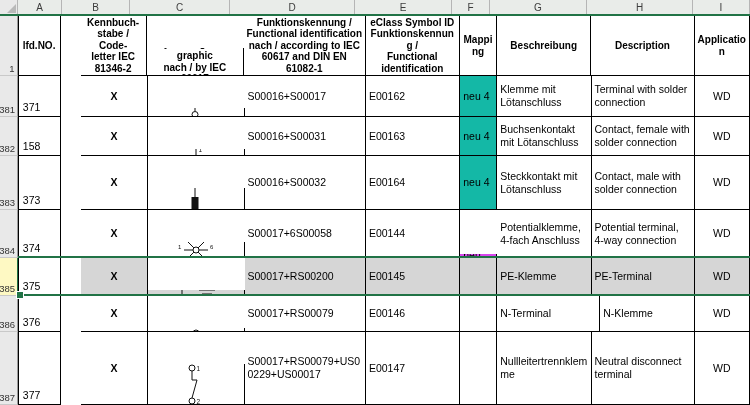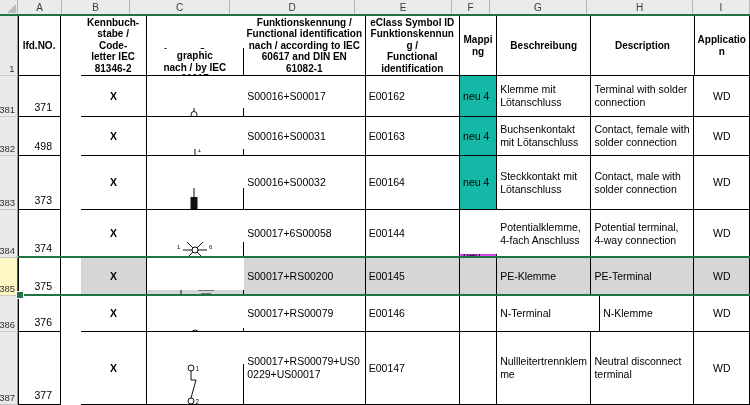--- a/index.html
+++ b/index.html
@@ -18,21 +18,21 @@
   
   .row{display:flex;box-sizing:border-box;}
   .rh{width:18px;box-sizing:border-box;background:#E9E9E9;border-right:1px solid #9a9a9a;
     border-bottom:1px solid #c9c9c9;display:flex;align-items:flex-end;justify-content:flex-end;
     font-size:9.5px;color:#333;padding:0 2px 1px 0;}
   .cell{box-sizing:border-box;border-right:1px solid #000;border-bottom:1px solid #000;
     font-size:10.5px;line-height:1.2;display:flex;align-items:center;padding:1px 3px;
     overflow:hidden;word-break:break-word;overflow-wrap:anywhere;background:#fff;}
   .w-a{width:44px}.w-b{width:68px}.w-c{width:100px}.w-d{width:125px}.w-e{width:97px}
   .w-f{width:38px}.w-g{width:97px}.w-h{width:106px}.w-i{width:57px}
-  .ca{border-left:1px solid #000;align-items:flex-end;justify-content:flex-end;padding:1px 8px 2px 1px;}
+  .ca{border-left:1px solid #000;align-items:flex-end;justify-content:flex-end;padding:1px 20px 2px 1px;}
   .cb{justify-content:center;font-weight:bold;margin-left:20px;}
   .cc{justify-content:center;padding:0;margin-top:32px;}
   .ci{justify-content:center;}
   
   .hrow{height:60px;}
   .hrow .cell{font-weight:bold;justify-content:center;align-items:center;text-align:center;
     white-space:pre-line;font-size:10px;line-height:1.16;padding:1px 2px;}
   
   .r381{height:41px}.r382{height:39px}.r383{height:54px}.r384{height:48px}
   .r385{height:38px}.r386{height:36px}.r387{height:73px}
@@ -108,21 +108,21 @@
     <div class="cell w-d">S00016+S00017</div>
     <div class="cell w-e">E00162</div>
     <div class="cell w-f mc-green">neu 4</div>
     <div class="cell w-g">Klemme mit Lötanschluss</div>
     <div class="cell w-h">Terminal with solder connection</div>
     <div class="cell ci w-i">WD</div>
   </div>
 
   <div class="row r382">
     <div class="rh">382</div>
-    <div class="cell ca w-a">498</div>
+    <div class="cell ca w-a">158</div>
     <div class="cell cb w-b">X</div>
     <div class="cell cc w-c">
       <svg width="24" height="34" viewBox="0 0 24 34">
         <circle cx="12" cy="4" r="2.5" fill="#111"></circle>
         <line x1="12" y1="6.5" x2="12" y2="23" stroke="#111"></line>
         <text x="14.5" y="17" font-size="6.5" fill="#111">1</text>
         <path d="M4,31 A8,8 0 0 1 20,31" fill="none" stroke="#111"></path>
       </svg>
     </div>
     <div class="cell w-d">S00016+S00031</div>

